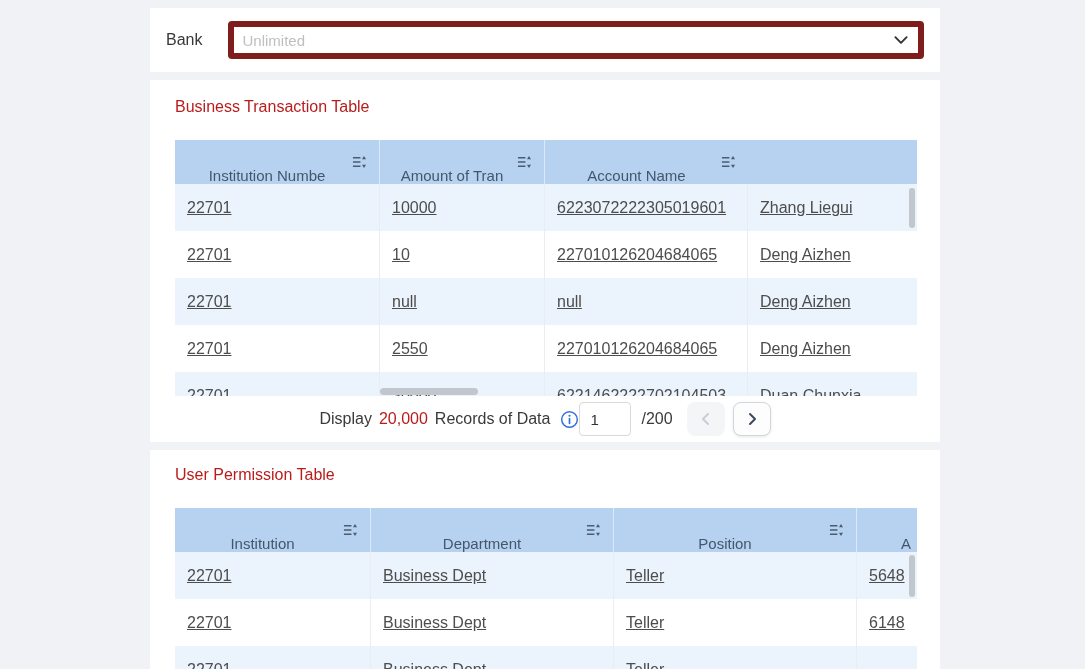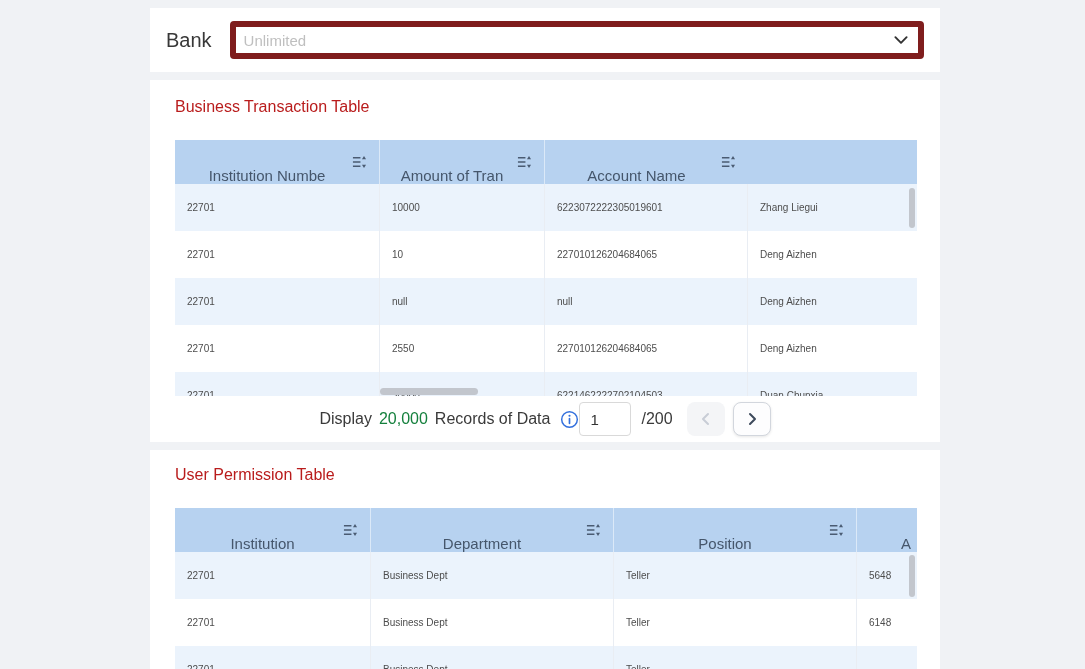--- a/index.html
+++ b/index.html
@@ -9,21 +9,21 @@
     height: 669px;
     overflow: hidden;
     background: #f0f2f5;
     font-family: "Liberation Sans", sans-serif;
   }
   .content { position: relative; margin-left: 150px; width: 790px; padding-top: 8px; }
   .card { background: #ffffff; margin-bottom: 8px; }
 
   
   .bank-card { height: 64px; display: flex; align-items: center; padding: 0 16px; }
-  .bank-label { font-size: 20px; color: #383838; margin-right: 18px; }
+  .bank-label { font-size: 16px; color: #383838; margin-right: 26px; }
   .select {
     flex: 1; height: 38px; border: 6px solid #7f1d1d; border-radius: 4px;
     display: flex; align-items: center; padding: 0 8px; background: #fff; cursor: pointer;
   }
   .select-placeholder { color: #bfbfbf; font-size: 15px; flex: 1; }
   .icon-wrap { display: flex; align-items: center; }
 
   
   .table-card { padding: 18px 25px 6px; }
   .card3 { padding: 16px 25px 20px; }
@@ -39,34 +39,34 @@
     position: relative; display: flex; align-items: flex-end; justify-content: center;
     font-size: 15px; color: #45566b; white-space: nowrap; overflow: hidden;
     padding: 0 30px 0 10px; border-right: 1px solid rgba(255,255,255,0.5); cursor: pointer;
   }
   .th:last-child { border-right: none; }
   .th-left { justify-content: flex-start; padding-left: 44px; }
   .sort-icon { position: absolute; right: 12px; top: 50%; transform: translateY(-50%); display: flex; }
   .tr { display: grid; height: 47px; background: #ffffff; }
   .tbody .tr:nth-child(odd) { background: #ebf3fc; }
   .td {
-    display: flex; align-items: center; padding: 0 12px; font-size: 10px; color: #4d4d4d;
-    white-space: nowrap; overflow: hidden; border-right: 1px solid #e9edf3;
+    display: flex; align-items: center; padding: 0 12px; font-size: 16px; color: #4d4d4d;
+    white-space: nowrap; overflow: hidden; border-right: 1px solid #e9edf3; text-decoration: underline;
   }
   .td:last-child { border-right: none; }
 
   .vthumb { position: absolute; width: 6px; border-radius: 3px; background: #c2c6cd; right: 2px; cursor: pointer; }
   .t1 .vthumb { top: 48px; height: 40px; }
   .t2 .vthumb { top: 47px; height: 42px; }
   .hthumb { position: absolute; height: 7px; border-radius: 3.5px; background: #c2c6cd; left: 205px; width: 98px; bottom: 1px; cursor: pointer; }
 
   
   .table-footer { display: flex; align-items: center; justify-content: center; margin-top: 6px; height: 34px; }
   .footer-left { display: flex; align-items: center; gap: 7px; font-size: 16px; color: #3a3a3a; }
-  .count-link { color: #15803d; }
+  .count-link { color: #b91c1c; }
   .info-icon { display: flex; margin-left: 3px; cursor: pointer; }
   .pager { display: flex; align-items: center; }
   .page-input {
     width: 52px; height: 34px; border: 1px solid #d9d9d9; border-radius: 4px;
     padding: 0 10px; font-size: 15px; color: #333; font-family: inherit; outline: none;
   }
   .page-total { margin: 0 14px 0 10px; font-size: 16px; color: #3a3a3a; }
   .pg-btn {
     width: 38px; height: 34px; border-radius: 8px; display: flex; align-items: center;
     justify-content: center; border: none; padding: 0; cursor: pointer; font-family: inherit;

